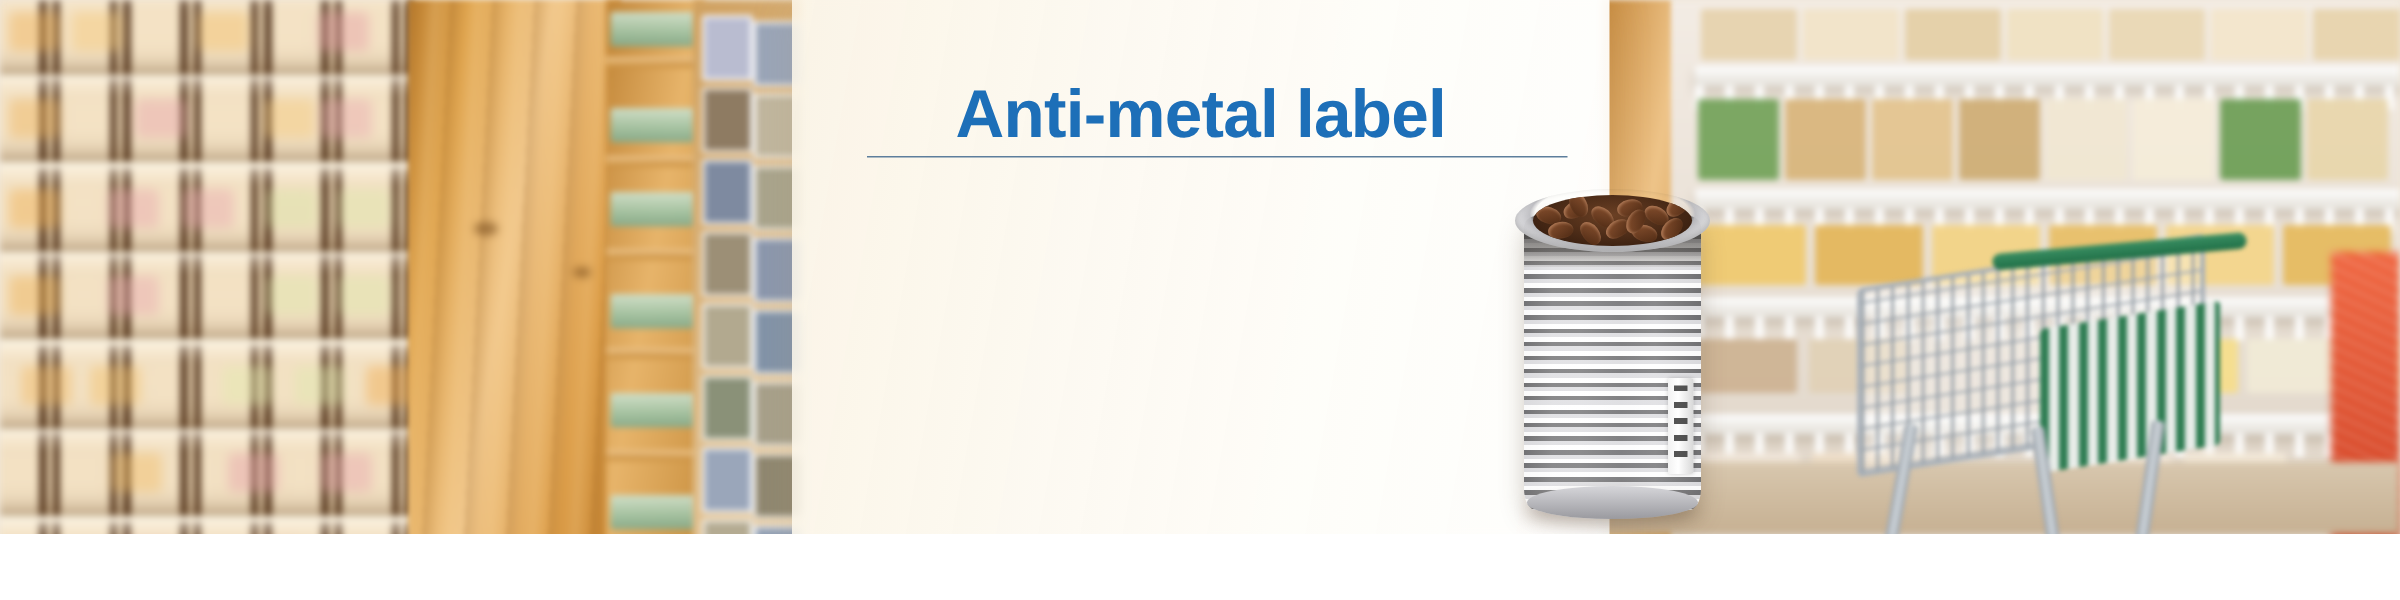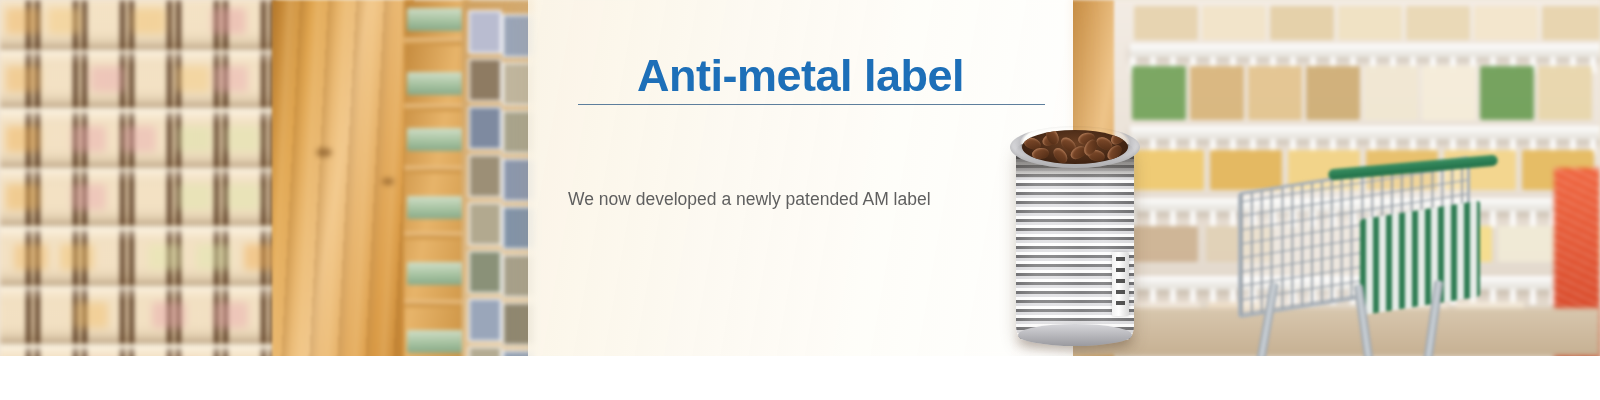--- a/index.html
+++ b/index.html
@@ -520,21 +520,20 @@
     </div>
   </div>
 
   <div class="content-card">
 
     <h1 class="title">Anti-metal label</h1>
 
     <div class="divider"></div>
 
     <div class="body-copy">
-      <span class="line">We now developed a newly patended AM label</span>
       
       
       
       
       
     </div>
   </div>
 
   <div class="can-wrap">
     <div class="can-body"></div>

